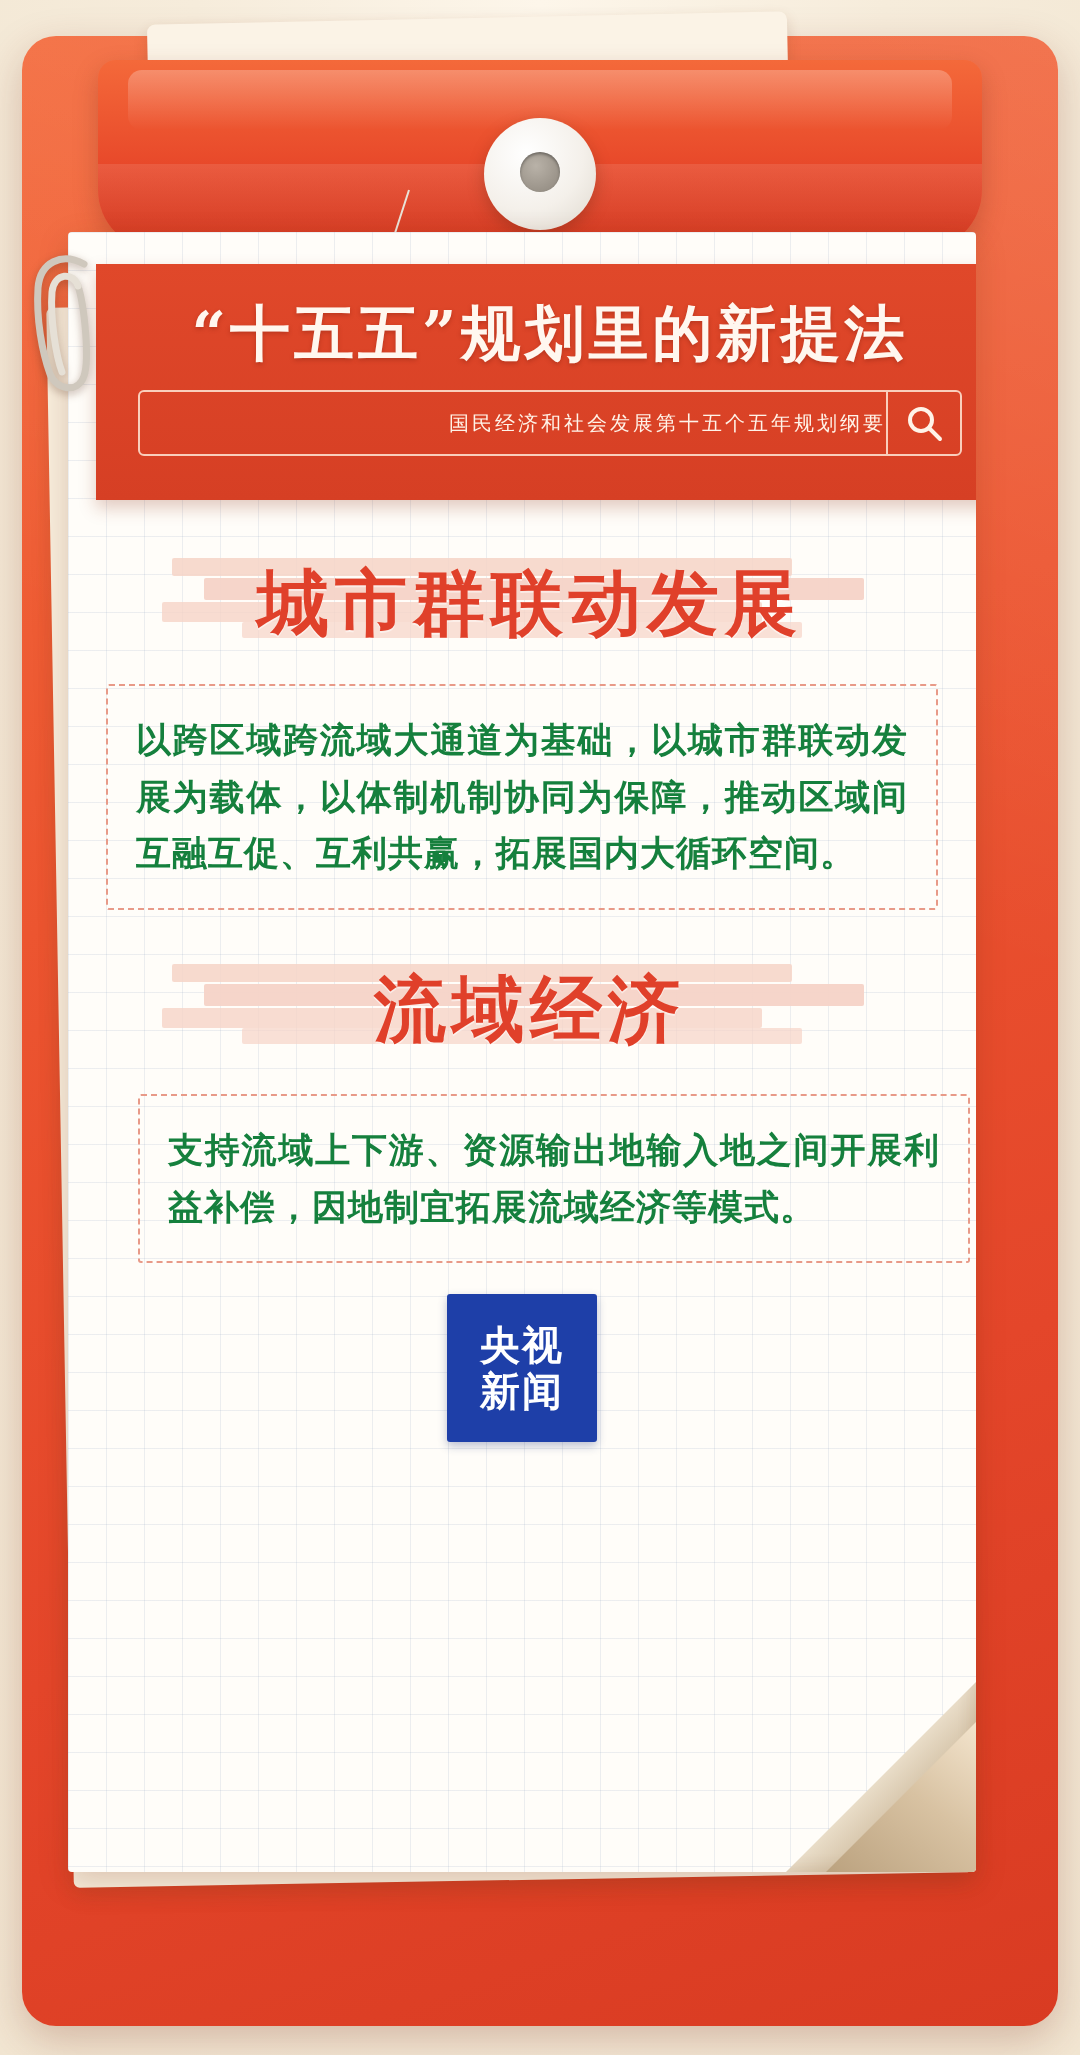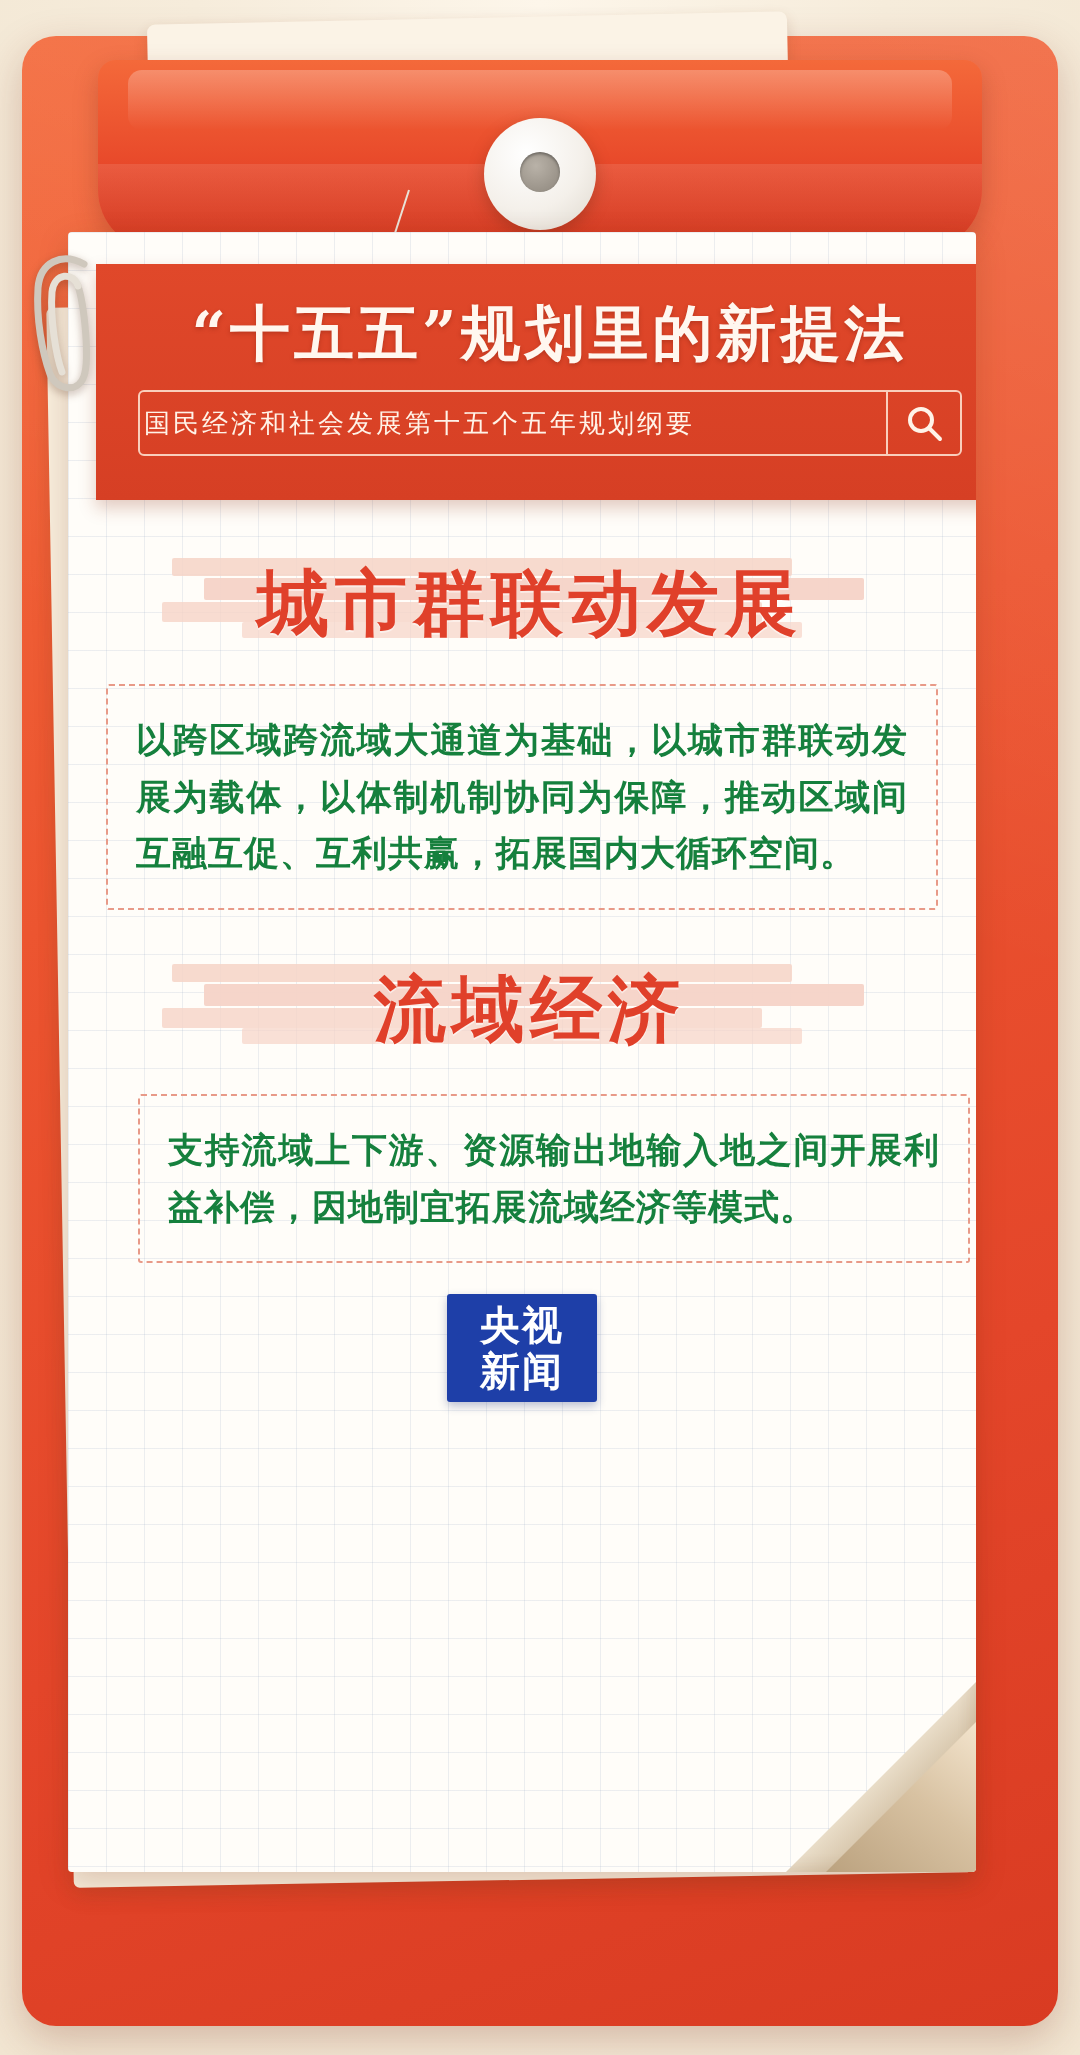--- a/index.html
+++ b/index.html
@@ -95,22 +95,23 @@
     color:#fff7ef;font-size:60px;font-weight:bold;letter-spacing:4px;
     font-family:"DejaVu Serif","Liberation Serif",serif;
     text-shadow:0 2px 4px rgba(120,30,15,.35);
   }
   .search-pill{
     position:absolute;left:42px;right:42px;top:126px;height:62px;
     border:2px solid rgba(255,232,215,.85);border-radius:6px;
     display:flex;align-items:center;
   }
   .search-pill .txt{
-    flex:1;color:#fff3e8;font-size:26px;letter-spacing:3px;padding-left:4px;
-    font-family:"DejaVu Serif","Liberation Serif",serif;
+    flex:1;color:#fff3e8;font-size:20px;letter-spacing:3px;padding-left:4px;
+    font-family:"DejaVu Serif","Liberation Serif",serif;
+    text-align:right;
   }
   .search-pill .divider{width:2px;height:100%;background:rgba(255,232,215,.85);}
   .search-pill .sicon{width:72px;display:flex;align-items:center;justify-content:center;}
   .search-pill .sicon svg{display:block;}
   
   .paperclip{
     position:absolute;left:22px;top:248px;width:86px;height:150px;z-index:6;
     filter:drop-shadow(0 3px 4px rgba(90,50,30,.35));
   }
   
@@ -137,21 +138,21 @@
     padding:26px 28px;box-sizing:border-box;
   }
   .body-box p{
     margin:0;color:#15803d;font-size:35px;line-height:1.62;
     letter-spacing:1px;text-align:justify;
     font-family:"DejaVu Serif","Liberation Serif",serif;font-weight:bold;
   }
   
   .logo{
     position:absolute;left:50%;transform:translateX(-50%);
-    width:150px;height:108px;background:#1e3fa8;border-radius:3px;
+    width:150px;height:148px;background:#1e3fa8;border-radius:3px;
     display:flex;flex-direction:column;align-items:center;justify-content:center;
     box-shadow:0 4px 10px rgba(30,50,120,.3);
   }
   .logo span{
     color:#fff;font-size:40px;font-weight:bold;line-height:1.15;letter-spacing:2px;
     font-family:"DejaVu Serif","Liberation Serif",serif;
   }
   
   .curl{
     position:absolute;right:0;bottom:0;width:190px;height:190px;

